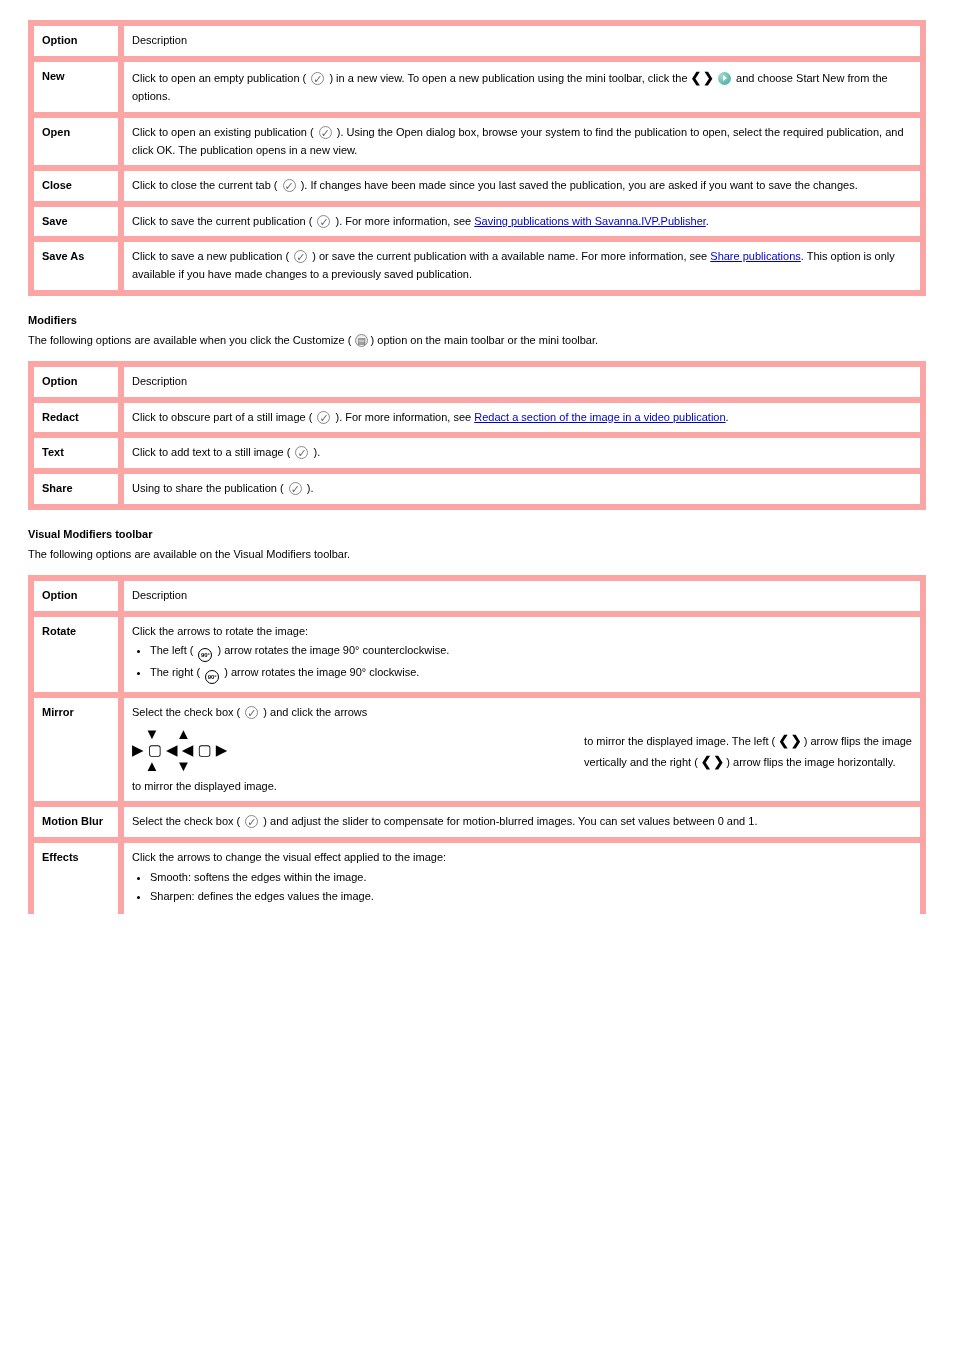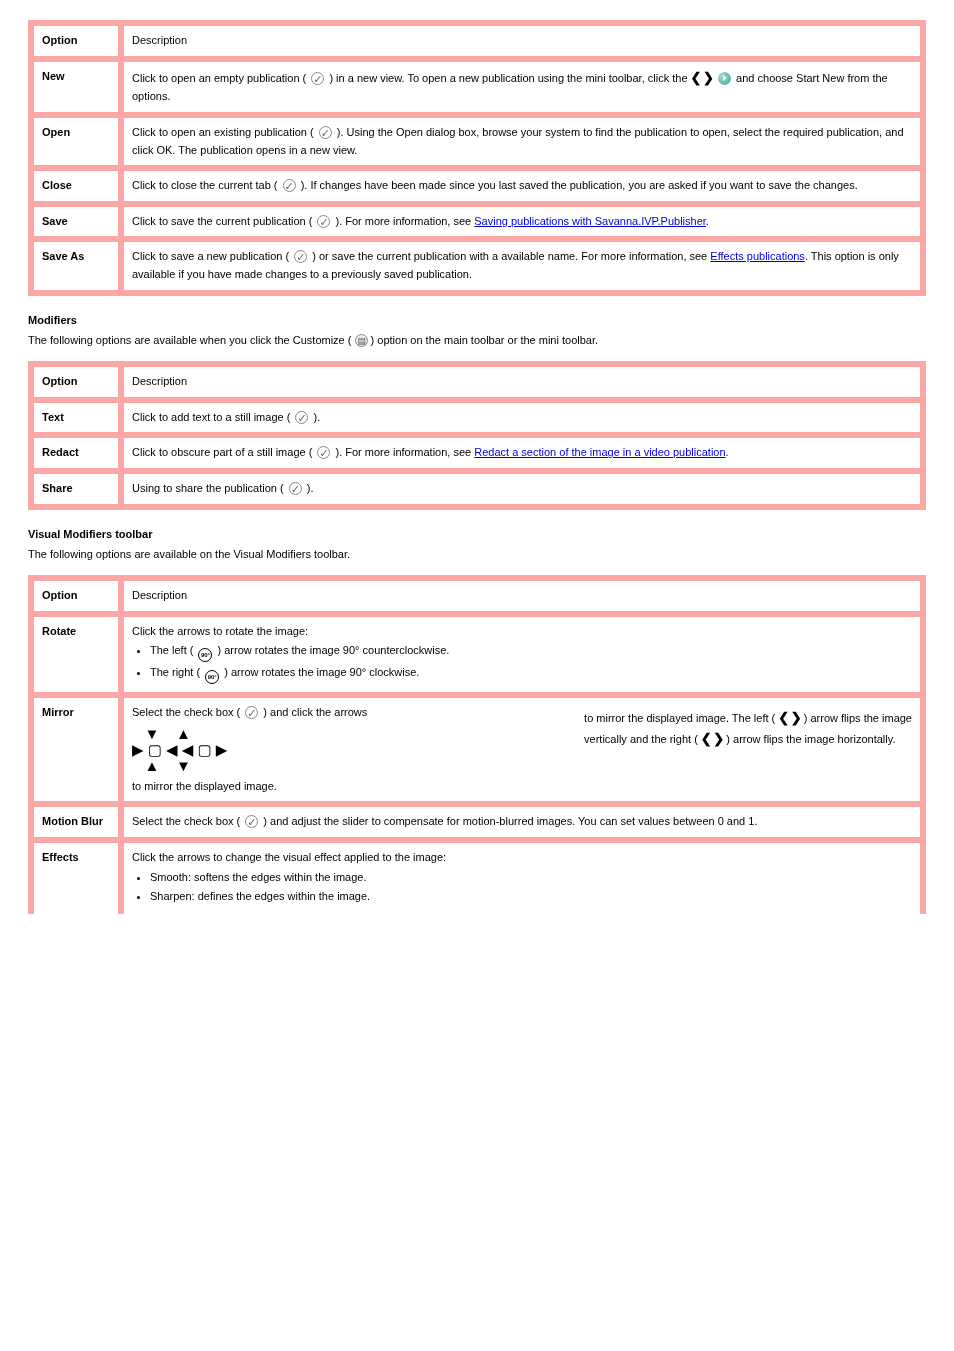--- a/index.html
+++ b/index.html
@@ -94,21 +94,21 @@
     border-radius: 50%;
     font-size: 6px;
     line-height: 12px;
     text-align: center;
     vertical-align: -3px;
     margin: 0 2px;
     font-weight: bold;
   }
   ul.arrows { margin: 2px 0 2px 18px; padding: 0; }
   ul.arrows li { margin: 2px 0; }
-  .mirror-col { display: flex; align-items: flex-start; gap: 26px; }
+  .mirror-col { display: flex; align-items: center; gap: 26px; }
   .mirror-left { flex: 1; }
   .mirror-right { margin-top: 4px; font-size:11px; }
   .mirror-icons {
     font-size: 15px;
     line-height: 16px;
     margin: 4px 0;
   }
 </style>
 </head>
 <body>
@@ -154,54 +154,54 @@
       <span>). For more information, see</span>
       <a href="#">Saving publications with Savanna.IVP.Publisher</a><span>.</span>
     </td>
   </tr>
   <tr>
     <td class="col1">Save As</td>
     <td>
       <span>Click to save a new publication (</span>
       <span class="check"></span>
       <span>) or save the current publication with a available name. For more information, see</span>
-      <a href="#">Effects publications</a><span>. This option is only available if you have made changes to a previously saved publication.</span>
+      <a href="#">Share publications</a><span>. This option is only available if you have made changes to a previously saved publication.</span>
     </td>
   </tr>
 </tbody>
   </table>
 
 <div class="section-head">Modifiers</div>
 <div class="intro">
   <span>The following options are available when you click the Customize (</span>
   <span class="dbicon"></span>
   <span>) option on the main toolbar or the mini toolbar.</span>
 </div>
 
 <table>
   <tbody>
       <tr>
     <td class="col1">Option</td>
     <td>Description</td>
   </tr>
   <tr>
-    <td class="col1">Text</td>
-    <td>
-      <span>Click to add text to a still image (</span>
-      <span class="check"></span>
-      <span>).</span>
-    </td>
-  </tr>
-  <tr>
     <td class="col1">Redact</td>
     <td>
       <span>Click to obscure part of a still image (</span>
       <span class="check"></span>
       <span>). For more information, see</span>
       <a href="#">Redact a section of the image in a video publication</a><span>.</span>
+    </td>
+  </tr>
+  <tr>
+    <td class="col1">Text</td>
+    <td>
+      <span>Click to add text to a still image (</span>
+      <span class="check"></span>
+      <span>).</span>
     </td>
   </tr>
   <tr>
     <td class="col1">Share</td>
     <td>
       <span>Using to share the publication (</span>
       <span class="check"></span>
       <span>).</span>
     </td>
   </tr>
@@ -268,18 +268,18 @@
       <span class="check"></span>
       <span>) and adjust the slider to compensate for motion-blurred images. You can set values between 0 and 1.</span>
     </td>
   </tr>
   <tr>
     <td class="col1" style="border-bottom:none;">Effects</td>
     <td style="border-bottom:none;">
       <span>Click the arrows to change the visual effect applied to the image:</span>
       <ul class="arrows">
         <li>Smooth: softens the edges within the image.</li>
-        <li>Sharpen: defines the edges within the image.</li>
+        <li>Sharpen: defines the edges values the image.</li>
       </ul>
     </td>
   </tr>
 </tbody>
   </table>
 
 </body></html>

